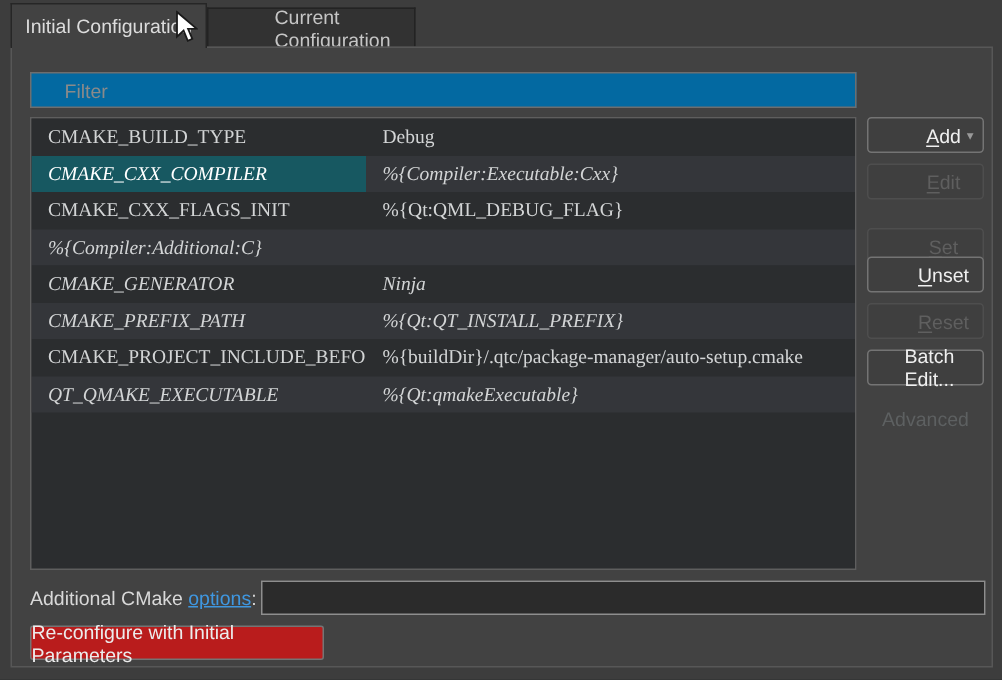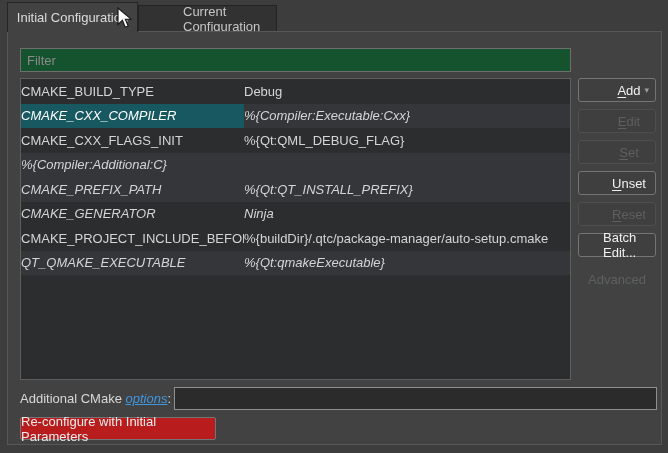--- a/index.html
+++ b/index.html
@@ -14,57 +14,57 @@
                 border:1px solid #262626; border-bottom:none; color:#dcdcdc; z-index:3; }
   .tab.inactive { left:138px; top:5px; width:139px; height:26px; background:#323232;
                   border:1px solid #232323; border-bottom:none; color:#c6c6c6; z-index:1;padding-left:44px; }
 
   
   .frame { position:absolute; left:7px; top:31px; width:655px; height:414px;
            background:#424242; border:1px solid #575757; z-index:2; }
 
   
   .filter { position:absolute; left:20px; top:48px; width:551px; height:24px;
-            background:#14532d; border:1px solid #6e6e6e; color:#d6d6d6;
-            font-family:"Liberation Sans", sans-serif; font-size:13px; padding:0 6px; z-index:4; }
+            background:#0369a1; border:1px solid #6e6e6e; color:#d6d6d6;
+            font-family:"Liberation Sans", sans-serif; font-size:13px; padding:0 22px; z-index:4; }
   .filter::placeholder { color:#8a8a8a; opacity:1; }
 
   
   .table { position:absolute; left:20px; top:78px; width:551px; height:302px;
            background:#2b2d2f; border:1px solid #5e5e5e; z-index:4; overflow:hidden;
            font-size:13px; color:#d3d5d6; }
   .thead { display:flex; height:22px; background:#3e4042; color:#cccccc; }
   .th { display:flex; align-items:center; padding:0 6px; }
   .th.k { width:223px; justify-content:space-between; border-right:1px solid #28292b; }
   .th.v { flex:1; }
   .sort-ind { font-size:8px; color:#b9b9b9; line-height:1; }
   .tr { display:flex; height:24.5px; }
   .tr.base { background:#2b2d2f; }
   .tr.alt  { background:#34363a; }
   .tr.it   { font-style:italic; }
-  .td { display:flex; align-items:center; padding:0 0; overflow:hidden; white-space:nowrap; }
+  .td { display:flex; align-items:center; padding:0 11px; overflow:hidden; white-space:nowrap;font-family:Liberation Serif, serif; }
   .td.k { width:223px; }
   .td.v { flex:1; }
   .td.k.sel { background:#175861; color:#ffffff; }
 
   
   .btn { position:absolute; left:578px; width:78px; height:24px;
          display:flex; align-items:center; justify-content:center;
          background:#3f3f3f; border:1px solid #747474; border-radius:3px;
          color:#f0f0f0; font-size:13px; z-index:4; cursor:default;padding-left:24px; }
   .btn.disabled { border-color:#4e4e4e; color:#5f5f5f; }
   .mn { text-decoration:underline; text-underline-offset:2px; }
   .dd-arrow { position:absolute; right:6px; top:50%; transform:translateY(-50%);
               font-size:9px; color:#9a9a9a; }
   .advanced { position:absolute; left:578px; top:272px; width:78px; text-align:center;
               color:#5d6061; font-size:13px; z-index:4; }
 
   
   .opts-label { position:absolute; left:20px; top:391px; font-size:13px; color:#d8d8d8; z-index:4; }
-  .opts-label a { color:#3f97e0; text-decoration:underline; cursor:pointer;font-style:italic; }
+  .opts-label a { color:#3f97e0; text-decoration:underline; cursor:pointer; }
   .opts-input { position:absolute; left:174px; top:387px; width:483px; height:23px;
                 background:#2b2b2b; border:1px solid #8e8e8e; color:#d6d6d6;
                 font-family:"Liberation Sans", sans-serif; font-size:13px; padding:0 6px; z-index:4; }
   .reconfig { position:absolute; left:20px; top:417px; width:196px; height:23px;
               background:#b91c1c; border:1px solid #747474; border-radius:2px;
               display:flex; align-items:center; justify-content:center;
               color:#ececec; font-size:13px; z-index:4; cursor:default; }
 
   .cursor { position:absolute; left:117px; top:7px; z-index:9; }
 </style>
@@ -90,47 +90,47 @@
           <div class="td k sel">CMAKE_CXX_COMPILER</div>
           <div class="td v">%{Compiler:Executable:Cxx}</div>
         </div>
         <div class="tr base">
           <div class="td k">CMAKE_CXX_FLAGS_INIT</div>
           <div class="td v">%{Qt:QML_DEBUG_FLAG}</div>
         </div>
         <div class="tr alt it">
           <div class="td v">%{Compiler:Additional:C}</div>
         </div>
+        <div class="tr base it">
+          <div class="td k">CMAKE_GENERATOR</div>
+          <div class="td v">Ninja</div>
+        </div>
         <div class="tr alt it">
           <div class="td k">CMAKE_PREFIX_PATH</div>
           <div class="td v">%{Qt:QT_INSTALL_PREFIX}</div>
-        </div>
-        <div class="tr base it">
-          <div class="td k">CMAKE_GENERATOR</div>
-          <div class="td v">Ninja</div>
         </div>
         <div class="tr base">
           <div class="td k">CMAKE_PROJECT_INCLUDE_BEFORE</div>
           <div class="td v">%{buildDir}/.qtc/package-manager/auto-setup.cmake</div>
         </div>
         <div class="tr alt it">
           <div class="td k">QT_QMAKE_EXECUTABLE</div>
           <div class="td v">%{Qt:qmakeExecutable}</div>
         </div>
       </div>
   </div>
 
   <div class="btn" style="top:78px">
     <span><span class="mn">A</span><span>dd</span></span>
     <span class="dd-arrow">▾</span>
   </div>
   <div class="btn disabled" style="top:109px">
     <span><span class="mn">E</span><span>dit</span></span>
   </div>
-  <div class="btn disabled" style="top:140px">
+  <div class="btn disabled" style="top:152px">
     <span><span class="mn">S</span><span>et</span></span>
   </div>
   <div class="btn" style="top:171px">
     <span><span class="mn">U</span><span>nset</span></span>
   </div>
   <div class="btn disabled" style="top:202px">
     <span><span class="mn">R</span><span>eset</span></span>
   </div>
   <div class="btn" style="top:233px">Batch Edit...</div>
 

